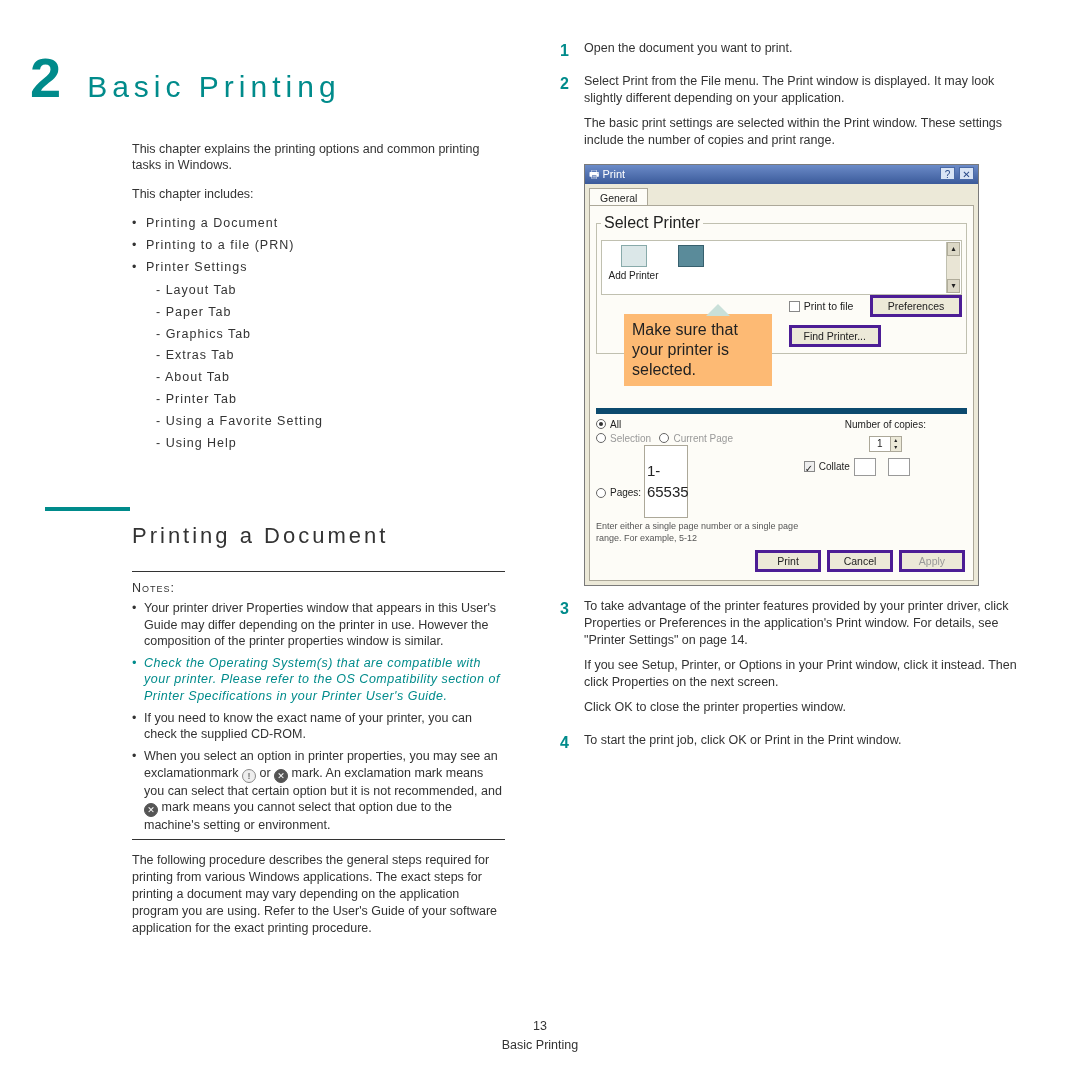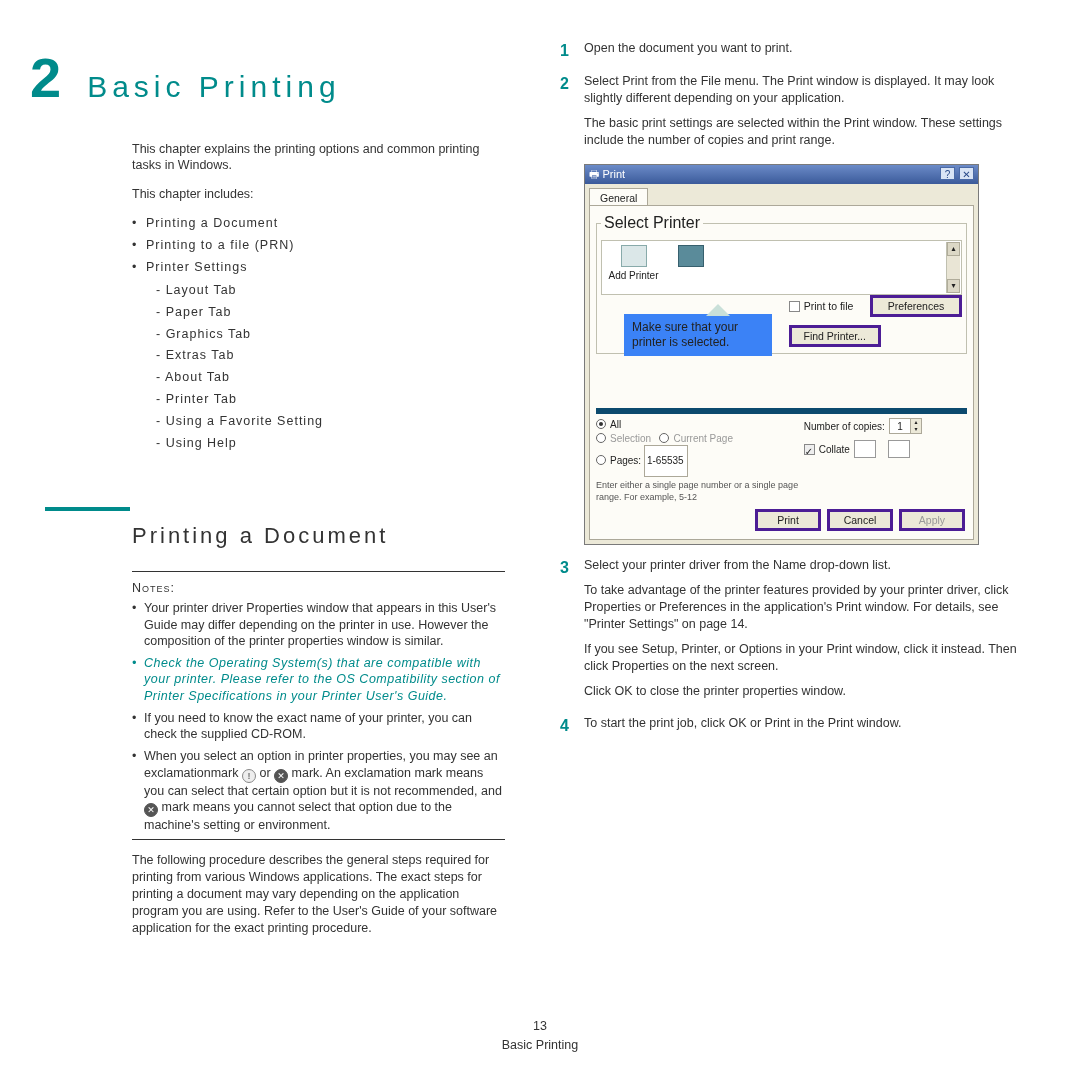--- a/index.html
+++ b/index.html
@@ -163,23 +163,23 @@
     margin: 0 auto 2px auto;
   }
   .printer-icon.sel { background:#5a8b9a; border-color:#37606e;}
   .scrollbar { position:absolute; right:1px; top:1px; bottom:1px; width:14px; background:#e9e5d5; border-left:1px solid #c0c0b0;}
   .scroll-btn { height:14px; background:#dcd8c6; border:1px solid #b0ac9a; font-size:8px; text-align:center; line-height:12px;}
   .hint {
     position: absolute;
     left: 28px;
     top: 102px;
     width: 148px;
-    background: #3b82f6;
+    background: #fdba74;
     padding: 6px 8px;
-    font-size: 12px;
+    font-size: 16px;
     line-height: 1.25;
     z-index: 5;
   }
   .hint::before {
     content: "";
     position: absolute;
     top: -22px;
     left: 82px;
     border: 12px solid transparent;
     border-bottom-color: #c9e0d9;
@@ -203,21 +203,21 @@
   .page-range-area {
     border-top: 6px solid #0c4a6e;
     margin-top: 6px;
     padding-top: 4px;
     display: flex;
   }
   .pr-left { width: 56%; font-size:10px;}
   .pr-right { width: 44%; font-size:10px;}
   .radio { display:inline-block; width:10px; height:10px; border:1px solid #666; border-radius:50%; margin-right:4px; vertical-align:-1px; background:#fff;}
   .radio.checked::after { content:""; display:block; width:4px; height:4px; background:#333; border-radius:50%; margin:2px auto;}
-  .tiny-input { border:1px solid #aca899; background:#fff; padding:8px 2px; width:44px; font-size:10px; display:inline-block;}
+  .tiny-input { border:1px solid #aca899; background:#fff; padding:15px 2px; width:44px; font-size:15px; display:inline-block;}
   .tiny-spinner { display:inline-flex; align-items:center; border:1px solid #aca899; background:#fff;}
   .tiny-spinner .val{ width:20px; text-align:center; font-size:10px;}
   .tiny-spinner .btns{ display:flex; flex-direction:column;}
   .tiny-spinner .btns span{ width:11px; height:7px; background:#ece9d8; border-left:1px solid #aca899; font-size:6px; text-align:center; line-height:7px;}
   .collate-icon { display:inline-block; width:22px; height:18px; border:1px solid #999; margin-left:4px; position:relative; background:#fff;}
   .collate-icon::before{content:"";position:absolute;right:-5px;top:-4px;width:22px;height:18px;border:1px solid #999;background:#fff;z-index:-1;}
   .dialog-footer {
     display:flex;
     justify-content:flex-end;
     gap:6px;
@@ -351,21 +351,21 @@
         </div>
 
         <div class="page-range-area">
           <div class="pr-left">
             <div><span class="radio checked"></span><span>All</span></div>
             <div class="disabled"><span class="radio"></span><span>Selection</span>&nbsp;&nbsp;&nbsp;<span class="radio"></span><span>Current Page</span></div>
             <div><span class="radio"></span><span>Pages:</span> <span class="tiny-input">1-65535</span></div>
             <div class="pr-hint">Enter either a single page number or a single page range. For example, 5-12</div>
           </div>
           <div class="pr-right">
-            <div style="display:flex;align-items:center;gap:4px;">
+            <div style="display:flex;align-items:center;gap:4px;flex-direction:column;">
               <span>Number of copies:</span>
               <span class="tiny-spinner">
                 <span class="val">1</span>
                 <span class="btns">
                     <span>▴</span>
                     <span>▾</span>
                   </span>
               </span>
             </div>
             <div style="margin-top:6px;display:flex;align-items:center;">
@@ -381,21 +381,20 @@
           <span class="winbtn">Cancel</span>
           <span class="winbtn disabled">Apply</span>
         </div>
       </div>
     </div>
 
     <ol class="steps">
       <li class="step">
         <span class="step-num">3</span>
         <div class="step-body">
-          <p>Select your printer driver from the Name drop-down list.</p>
           <p>To take advantage of the printer features provided by your printer driver, click Properties or Preferences in the application's Print window. For details, see "Printer Settings" on page 14.</p>
           <p>If you see Setup, Printer, or Options in your Print window, click it instead. Then click Properties on the next screen.</p>
           <p>Click OK to close the printer properties window.</p>
         </div>
       </li>
       <li class="step">
         <span class="step-num">4</span>
         <div class="step-body">
             <p>To start the print job, click OK or Print in the Print window.</p>
           </div>

